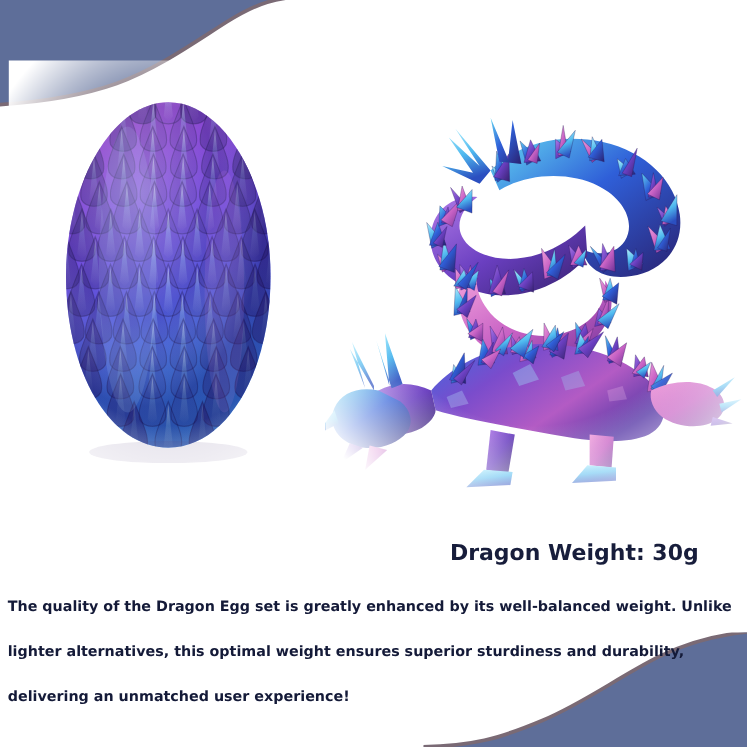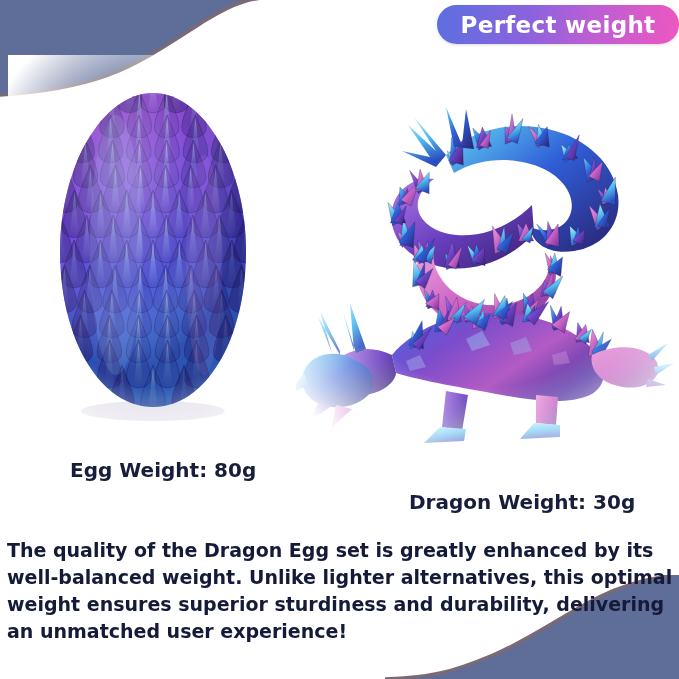--- a/index.html
+++ b/index.html
@@ -94,23 +94,23 @@
   #caption-egg { left: 70px; }
   #caption-dragon { left: 409px; margin-top: 32px; }
 
   
   #description {
     position: absolute;
     left: 7px;
     top: 518px;
     width: 668px;
     color: #141a38;
-    font-size: 19px;
+    font-size: 13px;
     font-weight: bold;
-    line-height: 27px;
+    line-height: 41px;
     font-family: "DejaVu Sans", sans-serif;
   }
 </style>
 </head>
 <body>
 
 <div id="page">
 
   <div class="corner-blob" id="blob-tl">
     <svg width="300" height="110" viewBox="0 0 300 110" aria-hidden="true">
@@ -131,23 +131,20 @@
                C45,104 70,96 108,80
                C146,64 178,40 214,22
                C246,6 278,0 310,-2 Z" fill="#5e6e99"></path>
       <path d="M-10,104
                C45,104 70,96 108,80
                C146,64 178,40 214,22
                C246,6 278,0 310,-2" fill="none" stroke="#7a6a75" stroke-width="3.4" stroke-linecap="round"></path>
     </svg>
   </div>
 
-  <div id="badge" style="background:linear-gradient(100deg,#5b6fe0 0%,#8a63dd 38%,#b95fd4 62%,#ef57c1 100%);">
-    <span id="badge-label">Perfect weight</span>
-  </div>
 
   <div id="products">
 
     <div class="product-figure" id="egg-figure">
       <svg class="product-art" width="290" height="390" viewBox="0 0 290 390" aria-hidden="true">
         <defs>
 
           <linearGradient id="eggBody" x1="0.38" y1="0" x2="0.62" y2="1">
             <stop offset="0%" stop-color="#8d3ec6"></stop>
             <stop offset="16%" stop-color="#7f3ed2"></stop>
@@ -990,18 +987,17 @@
             <path d="M214,288 L230,282 L236,296 L218,300 Z" fill="#9ff0ff" opacity="0.45"></path>
             <path d="M110,306 L124,300 L130,312 L114,316 Z" fill="#bff6ff" opacity="0.5"></path>
             <path d="M256,300 L270,296 L274,308 L258,310 Z" fill="#ffd2f4" opacity="0.4"></path>
           </g>
         </g>
       </svg>
       <div class="vignette"></div>
     </div>
   </div>
 
-  <div class="caption" id="caption-egg">Egg Weight: 80g</div>
   <div class="caption" id="caption-dragon">Dragon Weight: 30g</div>
 
   <p id="description">The quality of the Dragon Egg set is greatly enhanced by its well-balanced weight. Unlike lighter alternatives, this optimal weight ensures superior sturdiness and durability, delivering an unmatched user experience!</p>
 
 </div>
 
 </body></html>

